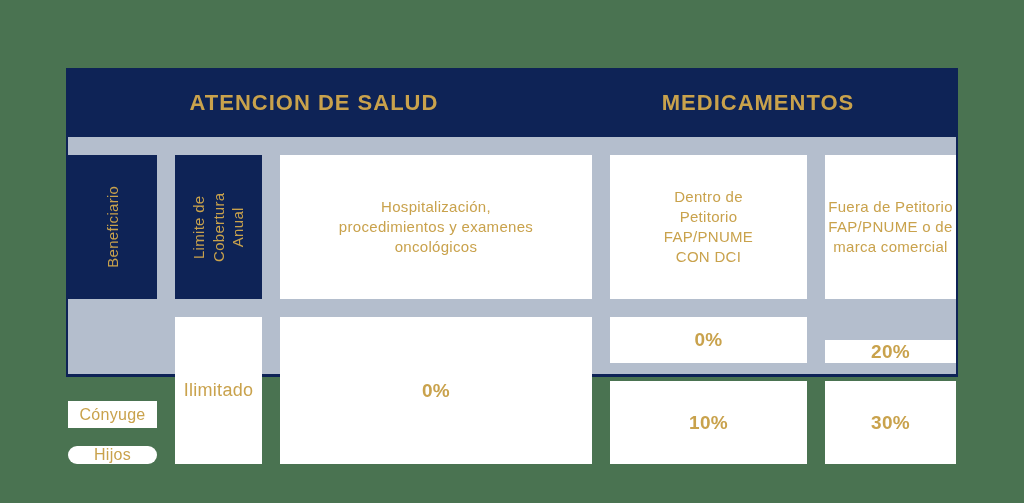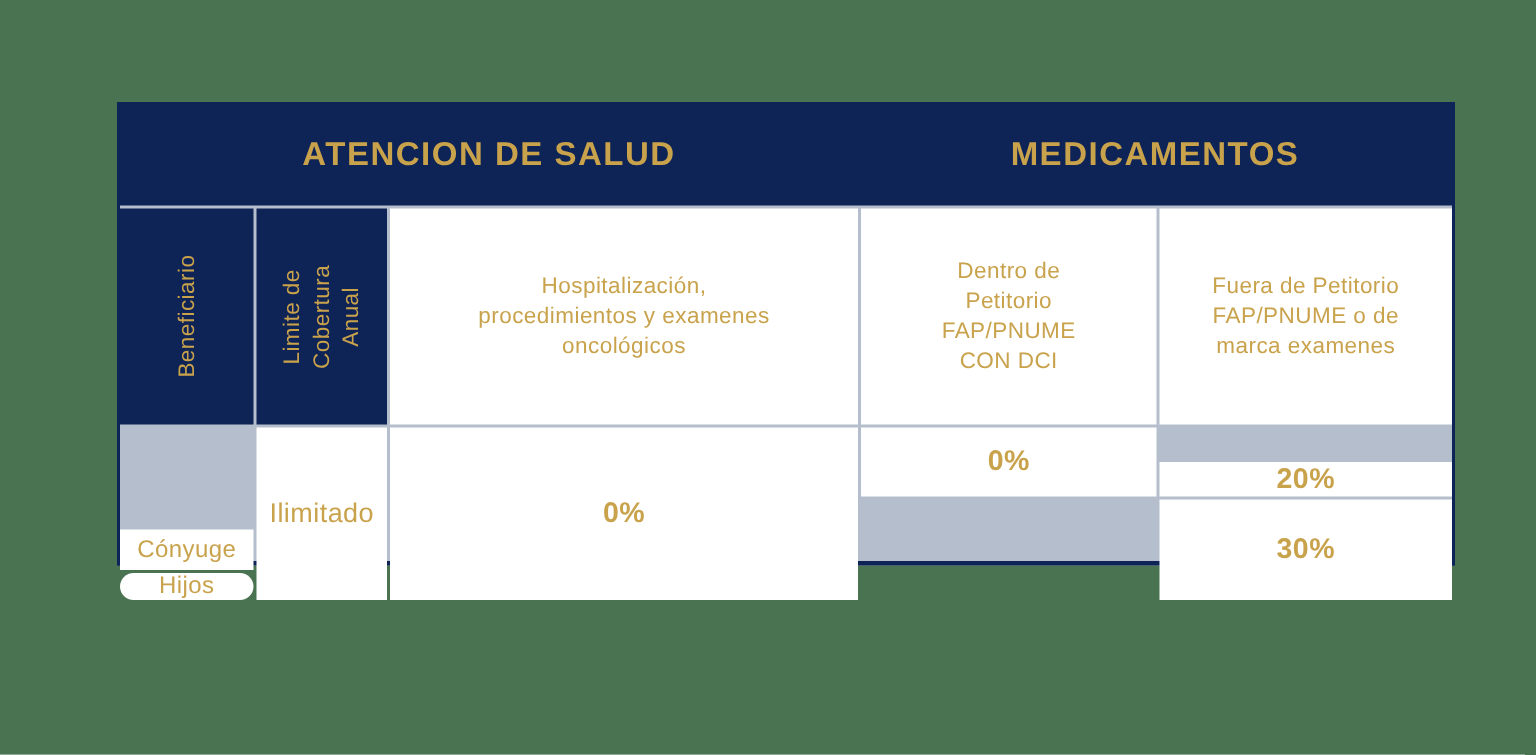--- a/index.html
+++ b/index.html
@@ -14,26 +14,26 @@
     font-family: "Liberation Sans", "DejaVu Sans", sans-serif;
   }
   .stage {
     position: relative;
     width: 1024px; height: 503px;
     background: var(--background);
     overflow: hidden;
   }
   .coverage-table {
     position: absolute;
-    left: 78px; top: 68px;
+    left: 66px; top: 68px;
     width: 892px; height: 309px;
     display: grid;
     grid-template-columns: 89px 87px 312px 197px 1fr;
     grid-template-rows: 69px 144px 46px 47px 1fr;
-    gap: 2px;
+    gap: 18px;
     background: var(--grid-line);
     border-left: 2px solid var(--navy);
     border-right: 2px solid var(--navy);
     border-bottom: 3px solid var(--navy);
   }
   
   .band {
     grid-column: 1 / -1;
     grid-row: 1;
     background: var(--navy);
@@ -123,28 +123,29 @@
     <div class="cell white hdr hdr-dentro">
       <span class="wrap">Dentro de
 Petitorio
 FAP/PNUME
 CON DCI</span>
     </div>
 
     <div class="cell white hdr hdr-fuera">
       <span class="wrap">Fuera de Petitorio
 FAP/PNUME o de
-marca examenes</span>
+marca comercial</span>
     </div>
 
     <div class="cell white rowlabel row-conyuge">Cónyuge</div>
     <div class="cell white rowlabel row-hijos">Hijos</div>
 
     <div class="cell white val-text val-ilimitado">Ilimitado</div>
 
     <div class="cell white pct val-hosp">0%</div>
 
     <div class="cell white pct val-dentro-titular">0%</div>
     <div class="cell white pct val-fuera-titular">20%</div>
+    <div class="cell white pct val-dentro-resto">10%</div>
     <div class="cell white pct val-fuera-resto">30%</div>
 
   </div>
 </div>
 
 </body></html>

